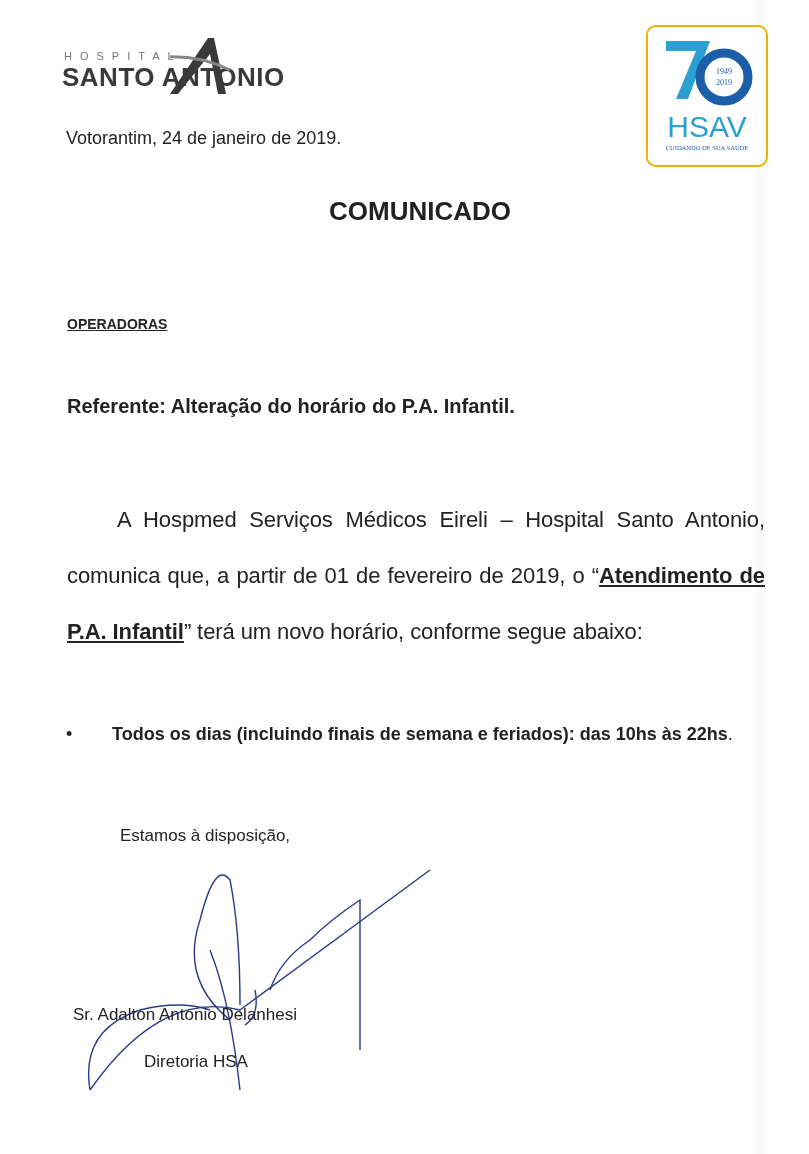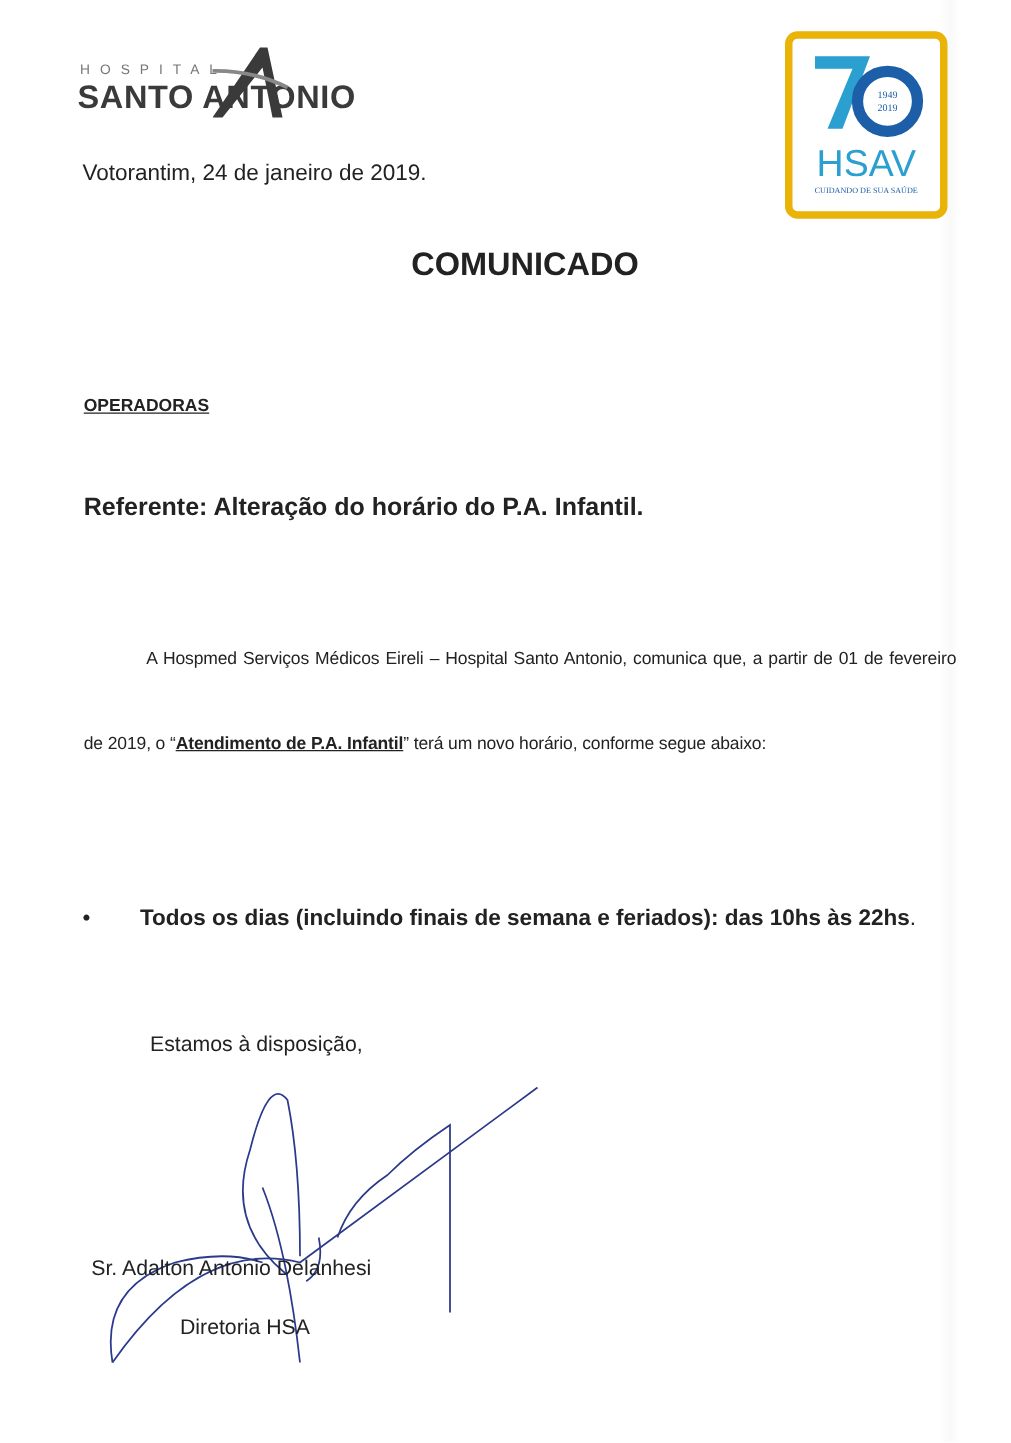--- a/index.html
+++ b/index.html
@@ -2,26 +2,26 @@
 <html><head>
 <meta charset="utf-8">
 <style>
   html,body{margin:0;padding:0;background:#fff;}
   body{width:809px;height:1154px;position:relative;overflow:hidden;font-family:"Liberation Sans",sans-serif;color:#222;}
   .edge{position:absolute;right:40px;top:0;width:18px;height:1154px;background:linear-gradient(90deg,rgba(0,0,0,0),rgba(0,0,0,0.025),rgba(0,0,0,0));}
   .logo-left{position:absolute;left:62px;top:38px;width:270px;height:60px;}
   .logo-hosp{position:absolute;left:2px;top:12px;font-size:11px;letter-spacing:8px;color:#777;}
   .logo-name{position:absolute;left:0;top:24px;font-size:26px;font-weight:bold;color:#3a3a3a;letter-spacing:0.5px;}
   .logo-a{position:absolute;left:108px;top:-2px;}
-  .logo-right{position:absolute;left:628px;top:25px;width:118px;height:138px;border:6px solid #eab308;border-radius:10px;background:#fff;text-decoration:underline;}
+  .logo-right{position:absolute;left:646px;top:25px;width:118px;height:138px;border:2px solid #eab308;border-radius:10px;background:#fff;text-decoration:underline;}
   .date{position:absolute;left:66px;top:128px;font-size:18px;}
   .title{position:absolute;left:0;width:840px;text-align:center;top:196px;font-size:26px;font-weight:bold;color:#222;}
   .ops{position:absolute;left:67px;top:316px;font-size:14px;font-weight:bold;text-decoration:underline;}
   .ref{position:absolute;left:67px;top:395px;font-size:20px;font-weight:bold;}
-  .para{position:absolute;left:67px;top:492px;width:698px;font-size:14px;line-height:68px;text-align:justify;font-family:"Liberation Sans",sans-serif;letter-spacing:-0.1px;}
+  .para{position:absolute;left:67px;top:492px;width:698px;font-size:22px;line-height:56px;text-align:justify;font-family:"Liberation Sans",sans-serif;letter-spacing:-0.1px;}
   .para .ind{display:inline-block;width:50px;}
   .para b{text-decoration:underline;}
   .bullet{position:absolute;left:66px;top:724px;font-size:18px;}
   .bullet .dot{display:inline-block;width:28px;}
   .bullet b{margin-left:18px;}
   .closing{position:absolute;left:120px;top:826px;font-size:17px;}
   .signer{position:absolute;left:73px;top:1005px;font-size:17px;}
   .role{position:absolute;left:144px;top:1052px;font-size:17px;}
   .sig{position:absolute;left:80px;top:830px;}
 </style>

